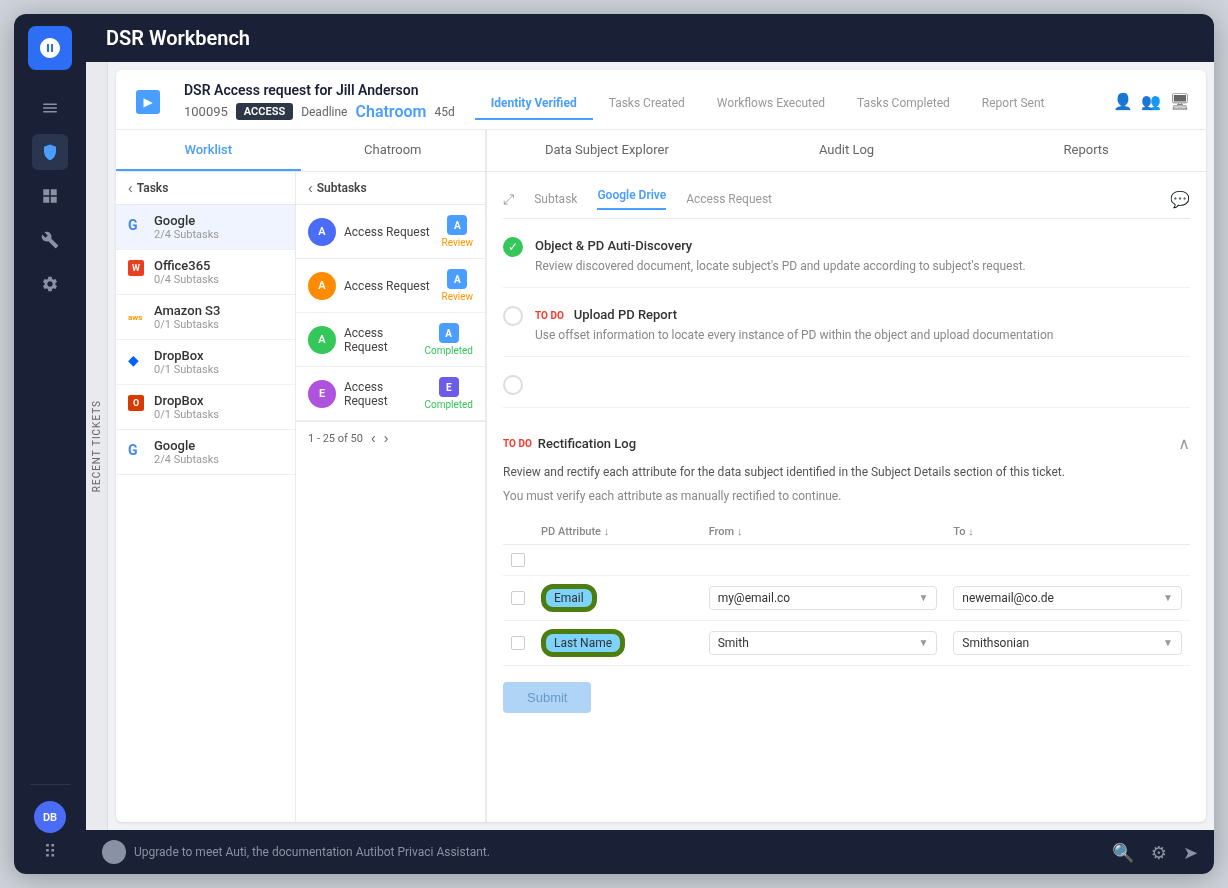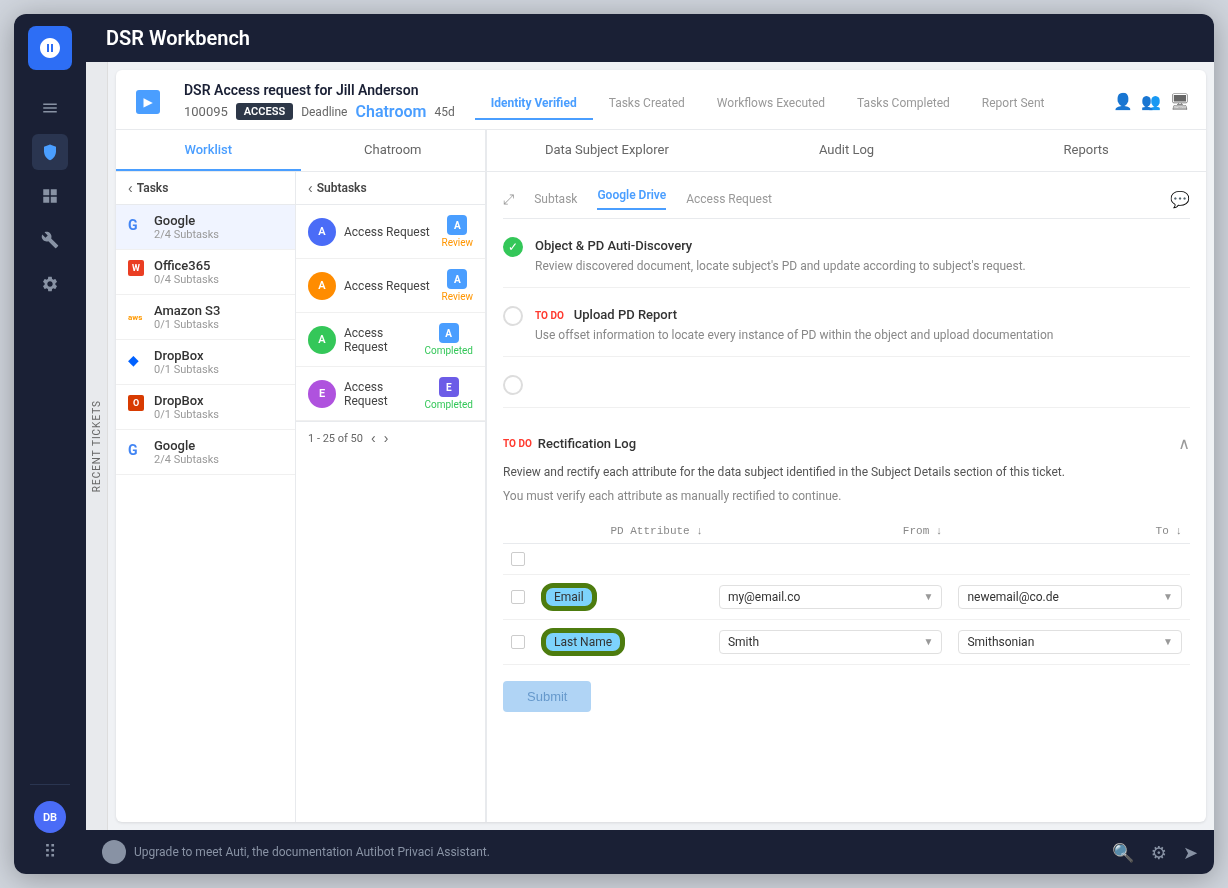--- a/index.html
+++ b/index.html
@@ -119,21 +119,21 @@
     
     
     .rectification-section { margin-top: 8px; }
     .rect-header { display: flex; align-items: center; justify-content: space-between; padding: 10px 0; cursor: pointer; }
     .rect-desc { font-size: 12px; color: #555; line-height: 1.5; margin-bottom: 8px; }
     .rect-note { font-size: 12px; color: #888; margin-bottom: 16px; }
     .rect-label { font-size: 12px; font-weight: 600; color: #333; margin-bottom: 8px; }
     
     
     .attr-table { width: 100%; border-collapse: collapse; }
-    .attr-table th { font-size: 11px; color: #888; font-weight: 500; padding: 6px 8px; text-align: right; border-bottom: 1px solid #e8eaed; font-family: Liberation Mono, monospace; }
+    .attr-table th { font-size: 11px; color: #888; font-weight: 500; padding: 6px 8px; text-align: left; border-bottom: 1px solid #e8eaed; }
     .attr-table td { padding: 8px; vertical-align: middle; }
     .attr-table tr { border-bottom: 1px solid #f0f0f0; }
     
     .attr-checkbox { width: 14px; height: 14px; border: 1.5px solid #ccc; border-radius: 2px; cursor: pointer; }
     .attr-tag { display: inline-block; padding: 2px 8px; border: 5px solid #4d7c0f; border-radius: 12px; font-size: 12px; color: #333; background: #7dd3fc; }
     
     .attr-select { display: flex; align-items: center; gap: 4px; background: white; border: 1px solid #e0e0e0; border-radius: 4px; padding: 4px 8px; font-size: 12px; color: #333; min-width: 130px; cursor: pointer; }
     .attr-select-arrow { color: #999; font-size: 10px; margin-left: auto; }
     
     .submit-btn { background: #b0d4f5; color: #6699cc; padding: 8px 24px; border: none; border-radius: 4px; font-size: 13px; cursor: pointer; margin-top: 16px; display: block; }

